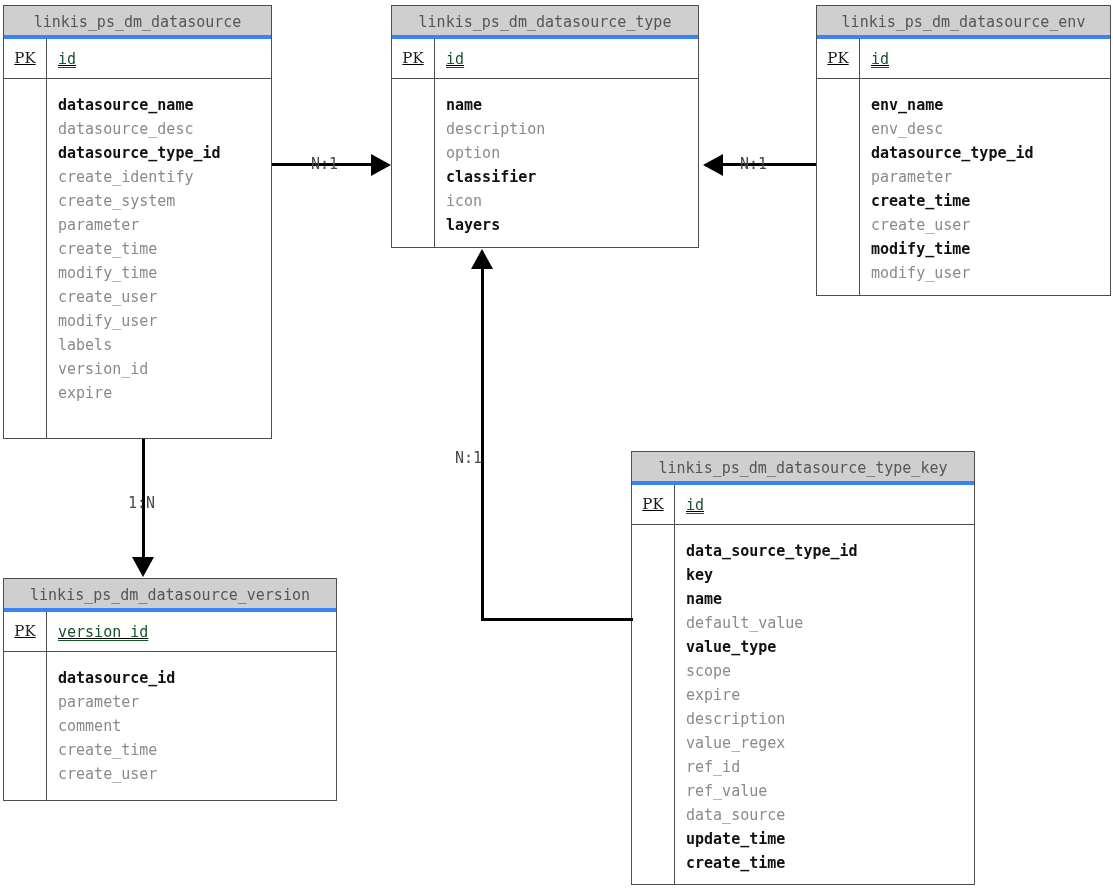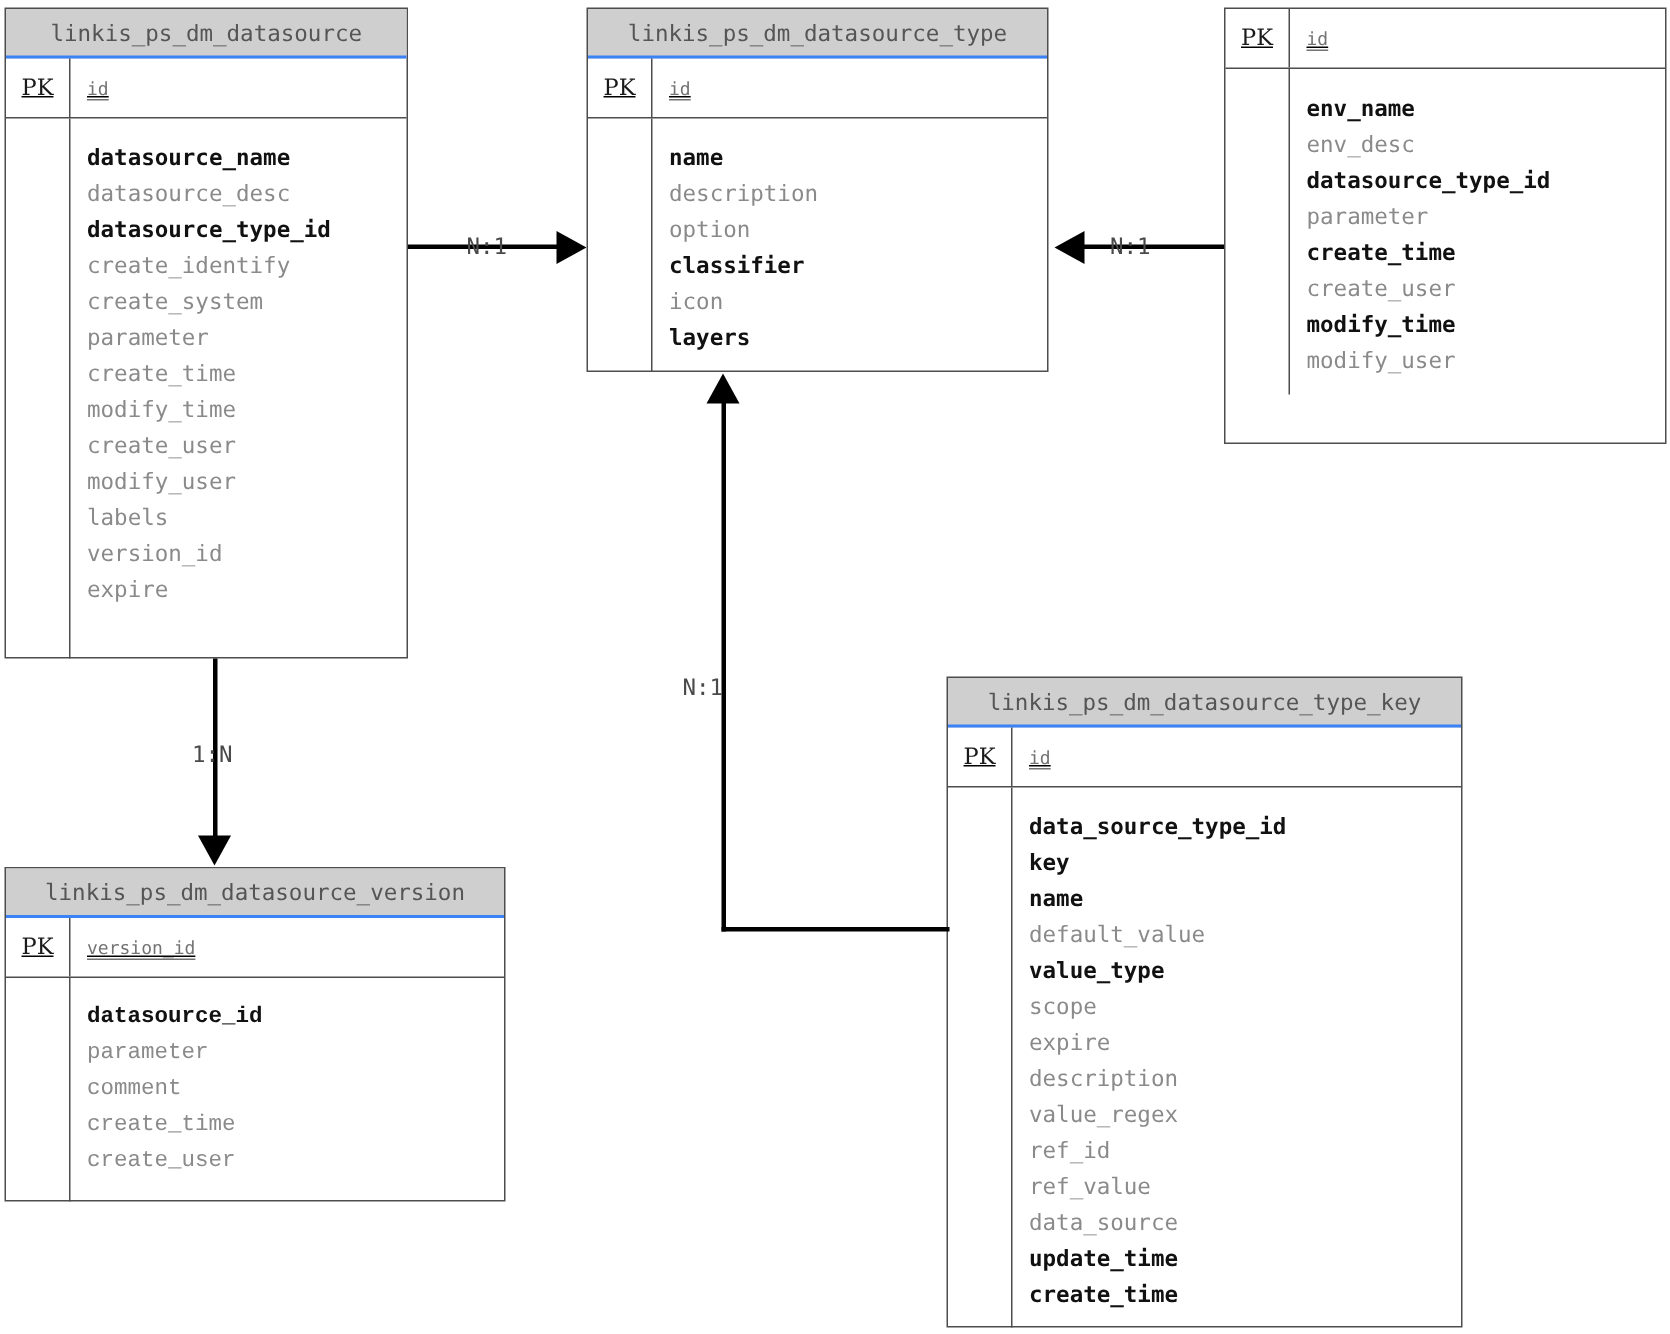--- a/index.html
+++ b/index.html
@@ -21,21 +21,21 @@
   }
   .er-table {
     position: absolute;
     box-sizing: border-box;
     border: 1px solid #4d4d4d;
     background: #ffffff;
   }
   .tbl-title {
     box-sizing: border-box;
     background: #cfcfcf;
-    border-bottom: 2px solid #3b82f6;
+    border-bottom: 4px solid #3b82f6;
     text-align: center;
     font-family: "DejaVu Sans Mono", "Liberation Mono", monospace;
     font-size: 15px;
     color: #555555;
     line-height: 32px;
     height: 33px;
     white-space: nowrap;
     overflow: hidden;
   }
   .tbl-pkrow {
@@ -57,22 +57,22 @@
     align-items: center;
     justify-content: center;
     padding-bottom: 2px;
   }
   .pk-name {
     box-sizing: border-box;
     flex: 1 1 auto;
     display: flex;
     align-items: center;
     padding-left: 11px;
-    font-size: 12px;
-    color: #737373;
+    font-size: 15px;
+    color: #14532d;
     text-decoration: underline;
     text-underline-offset: 3px;
   }
   .tbl-body {
     box-sizing: border-box;
     display: flex;
     min-height: 40px;
   }
   .body-gutter {
     box-sizing: border-box;
@@ -189,20 +189,21 @@
         <div class="field">description</div>
         <div class="field">option</div>
         <div class="field req">classifier</div>
         <div class="field">icon</div>
         <div class="field req">layers</div>
       </div>
     </div>
   </div>
 
   <div class="er-table" style="left:816px; top:5px; width:295px; height:291px;">
+    <div class="tbl-title">linkis_ps_dm_datasource_env</div>
     <div class="tbl-pkrow">
       <div class="pk-cell">PK</div>
       <div class="pk-name">id</div>
     </div>
     <div class="tbl-body" style="height:217px;">
       <div class="body-gutter"></div>
       <div class="field-list">
         <div class="field req">env_name</div>
         <div class="field">env_desc</div>
         <div class="field req">datasource_type_id</div>
@@ -214,21 +215,21 @@
       </div>
     </div>
   </div>
 
   <div class="er-table" style="left:3px; top:578px; width:334px; height:223px;">
     <div class="tbl-title">linkis_ps_dm_datasource_version</div>
     <div class="tbl-pkrow">
       <div class="pk-cell">PK</div>
       <div class="pk-name">version_id</div>
     </div>
-    <div class="tbl-body" style="height:149px;font-family:Liberation Mono, monospace;">
+    <div class="tbl-body" style="height:149px;">
       <div class="body-gutter"></div>
       <div class="field-list">
         <div class="field req">datasource_id</div>
         <div class="field">parameter</div>
         <div class="field">comment</div>
         <div class="field">create_time</div>
         <div class="field">create_user</div>
       </div>
     </div>
   </div>

